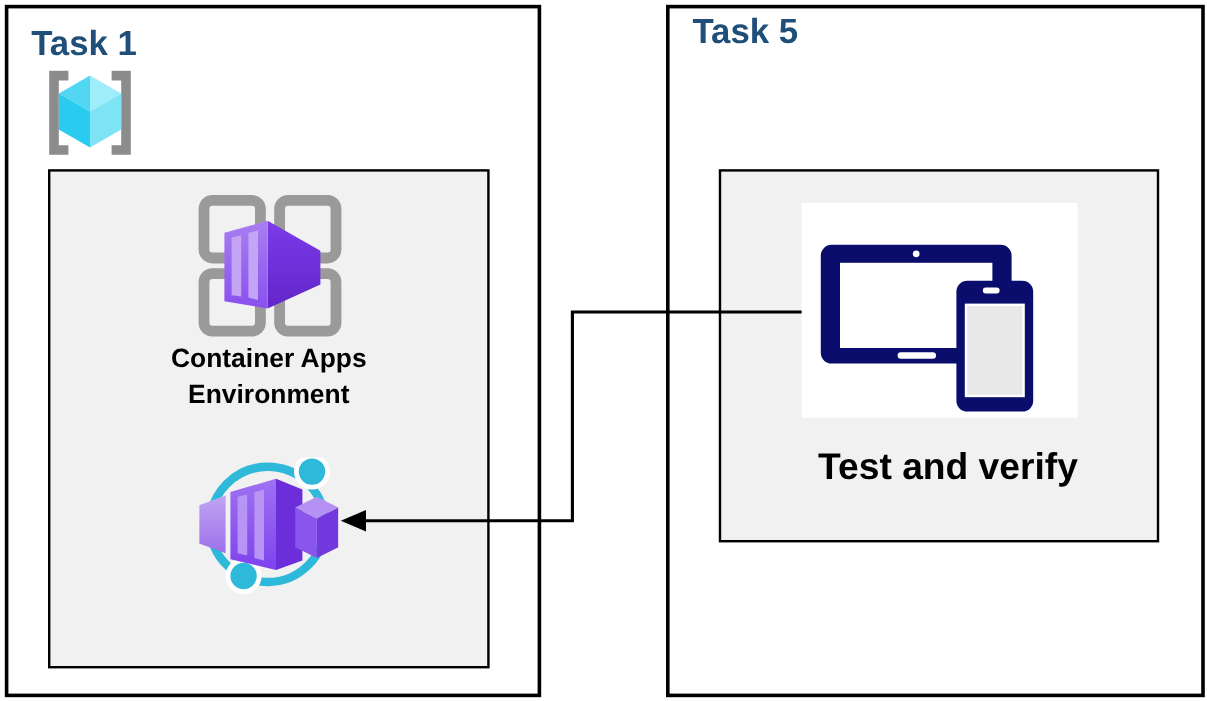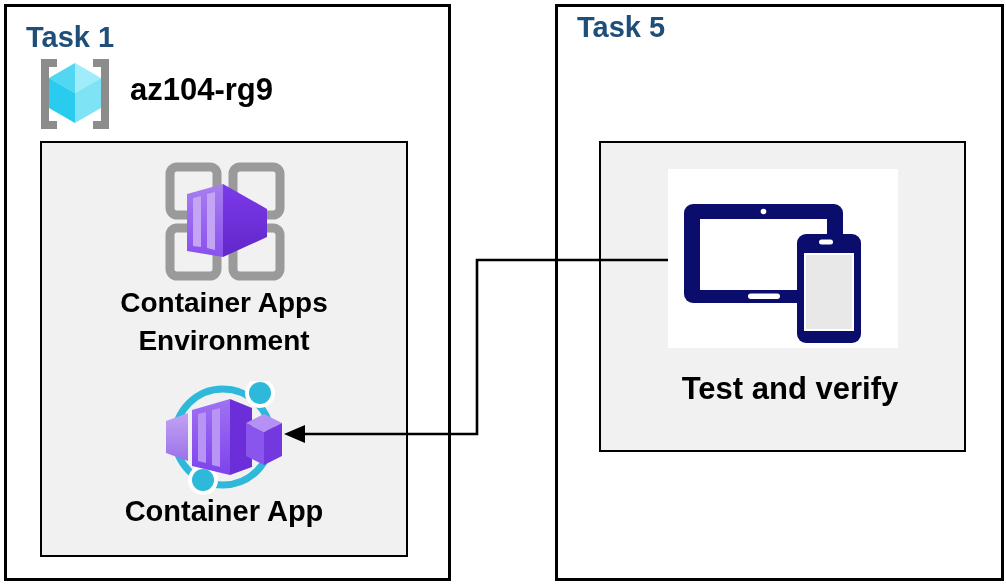--- a/index.html
+++ b/index.html
@@ -50,21 +50,21 @@
     position: absolute;
     left: 668px; top: 169px;
     width: 230px; height: 179px;
     background: #ffffff;
   }
   .arrow-overlay {
     position: absolute;
     left: 0; top: 0;
     pointer-events: none;
   }
-  #cae-label { left: 94px; top: 284px; width: 260px; font-size: 28px; }
+  #cae-label { left: 94px; top: 284px; width: 260px; font-size: 22px; }
   #ca-label  { left: 94px; top: 492px; width: 260px; font-size: 29px; }
   #test-label{ left: 640px; top: 368px; width: 300px; font-size: 31px; }
 </style>
 </head>
 <body>
 
 <div class="stage">
 
   <div class="panel" style="left:4px; top:4px; width:447px; height:577px;"></div>
 
@@ -74,21 +74,20 @@
 
   <svg class="icon-abs" style="left:30px; top:55px;" width="90" height="78" viewBox="0 0 90 78">
     <path d="M27 8 H15 V70 H27" fill="none" stroke="#8C8C8C" stroke-width="8"></path>
     <path d="M63 8 H75 V70 H63" fill="none" stroke="#8C8C8C" stroke-width="8"></path>
     <polygon points="45,8 19,23 45,38" fill="#52D7F3"></polygon>
     <polygon points="45,8 71,23 45,38" fill="#9FECFA"></polygon>
     <polygon points="19,23 45,38 45,68 19,53" fill="#29CBEE"></polygon>
     <polygon points="71,23 45,38 45,68 71,53" fill="#7FE3F6"></polygon>
   </svg>
 
-  <div class="rg-label">az104-rg9</div>
 
   <div class="inner-box" style="left:40px; top:141px; width:368px; height:416px;"></div>
 
   <svg class="icon-abs" style="left:163px; top:161px;" width="124" height="121" viewBox="0 0 124 121">
     <defs>
       <linearGradient id="caeLeft" x1="0" y1="0" x2="0" y2="1">
         <stop offset="0" stop-color="#A87FF0"></stop>
           <stop offset="1" stop-color="#8A50EE"></stop>
       </linearGradient>
       <linearGradient id="caeRight" x1="0" y1="0" x2="0" y2="1">
@@ -127,21 +126,20 @@
     <polygon points="0,40 22,32 22,80 0,72" fill="url(#caSide)"></polygon>
     <polygon points="64,18 86,27 86,86 64,94" fill="#6C2ED9"></polygon>
     <polygon points="26,29 64,18 64,94 26,85" fill="url(#caMain)"></polygon>
     <polygon points="32,33 40,31 40,82 32,80" fill="#B894F4"></polygon>
     <polygon points="46,29 54,27 54,86 46,84" fill="#B894F4"></polygon>
     <polygon points="80,42 98,33 116,42 98,51" fill="#B691F4"></polygon>
     <polygon points="80,42 98,51 98,84 80,75" fill="#8A55EC"></polygon>
     <polygon points="98,51 116,42 116,75 98,84" fill="#7438DF"></polygon>
   </svg>
 
-  <div class="node-label" id="ca-label">Container App</div>
 
   <div class="task-title" style="left:577px; top:11px;">Task 5</div>
 
   <div class="inner-box" style="left:599px; top:141px; width:367px; height:311px;"></div>
 
   <div class="device-bg">
     <svg width="230" height="179" viewBox="0 0 230 179">
 
       <rect x="16" y="35" width="159" height="99" rx="9" fill="#0A0D6C"></rect>
       <rect x="32" y="50" width="127" height="71" fill="#FFFFFF"></rect>

